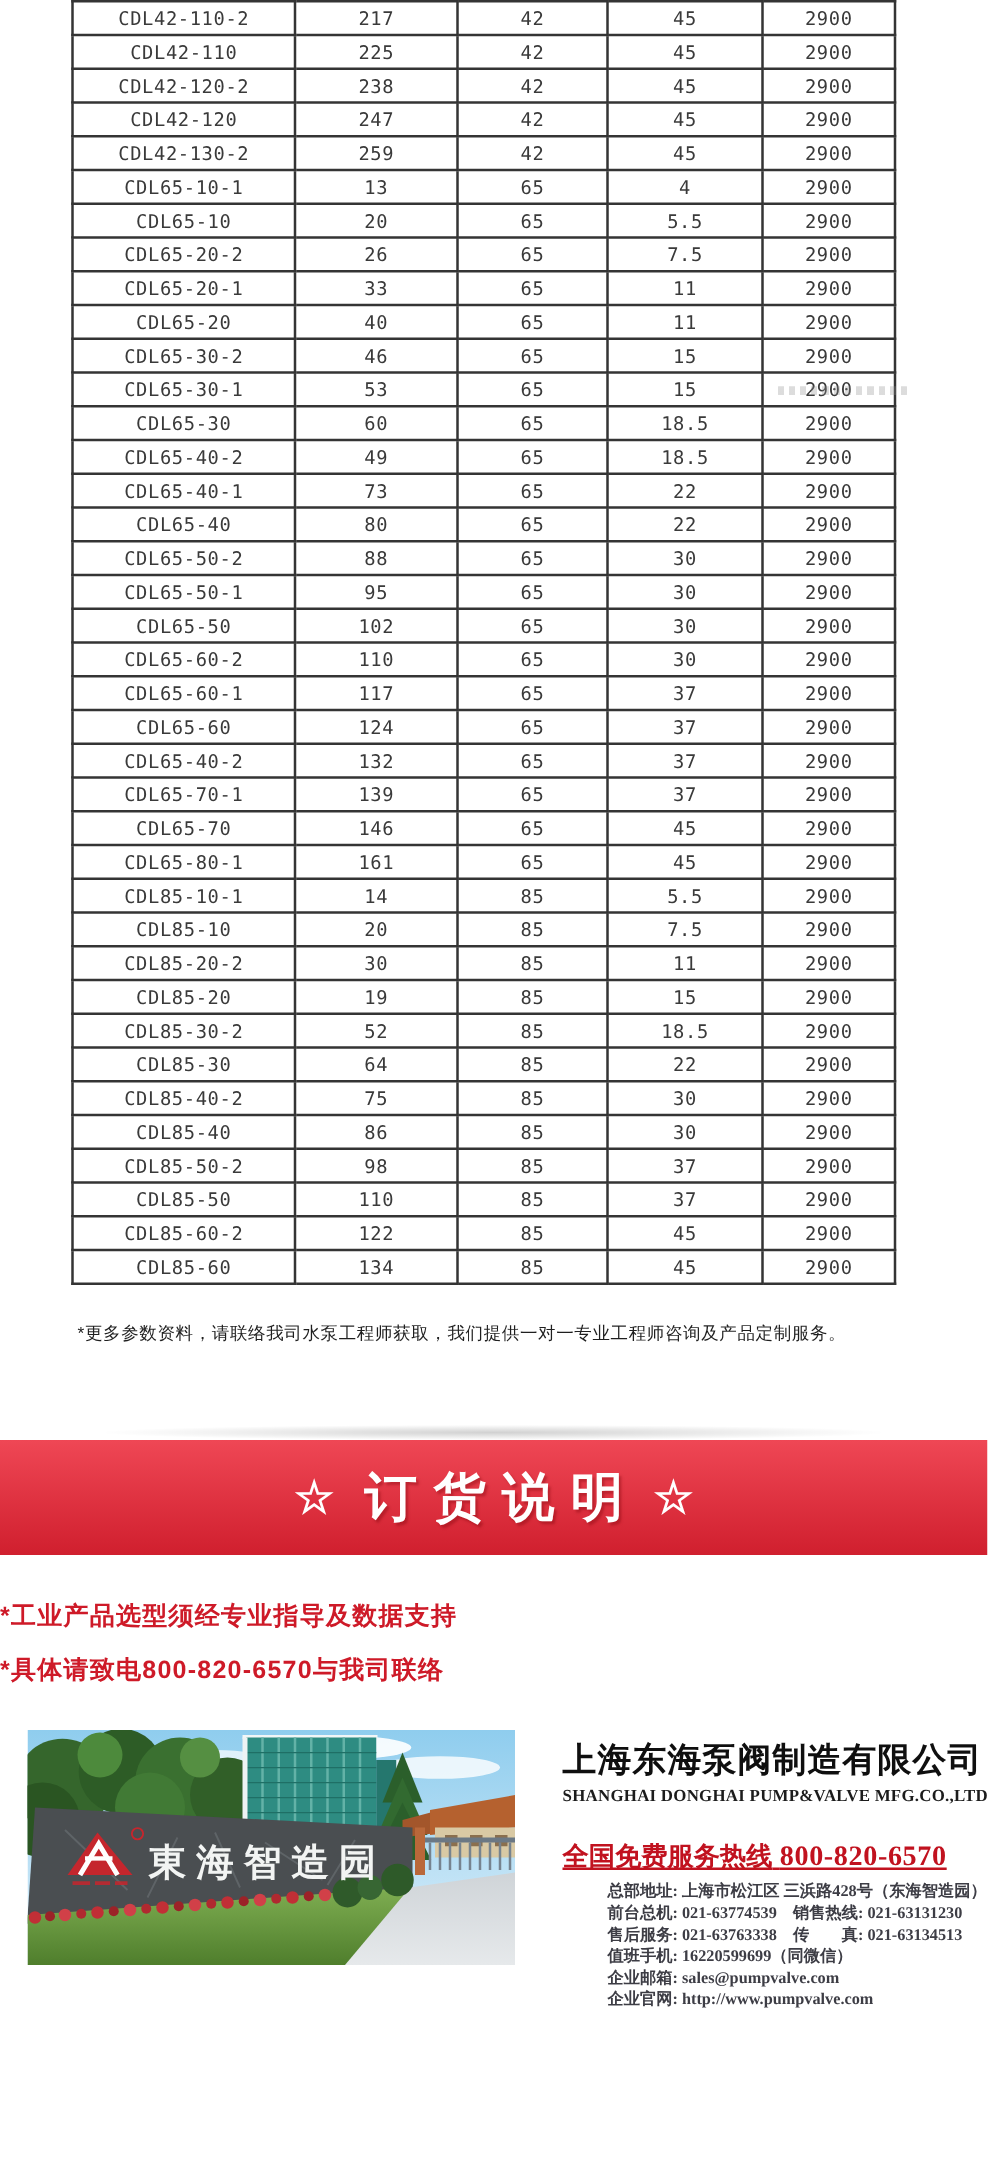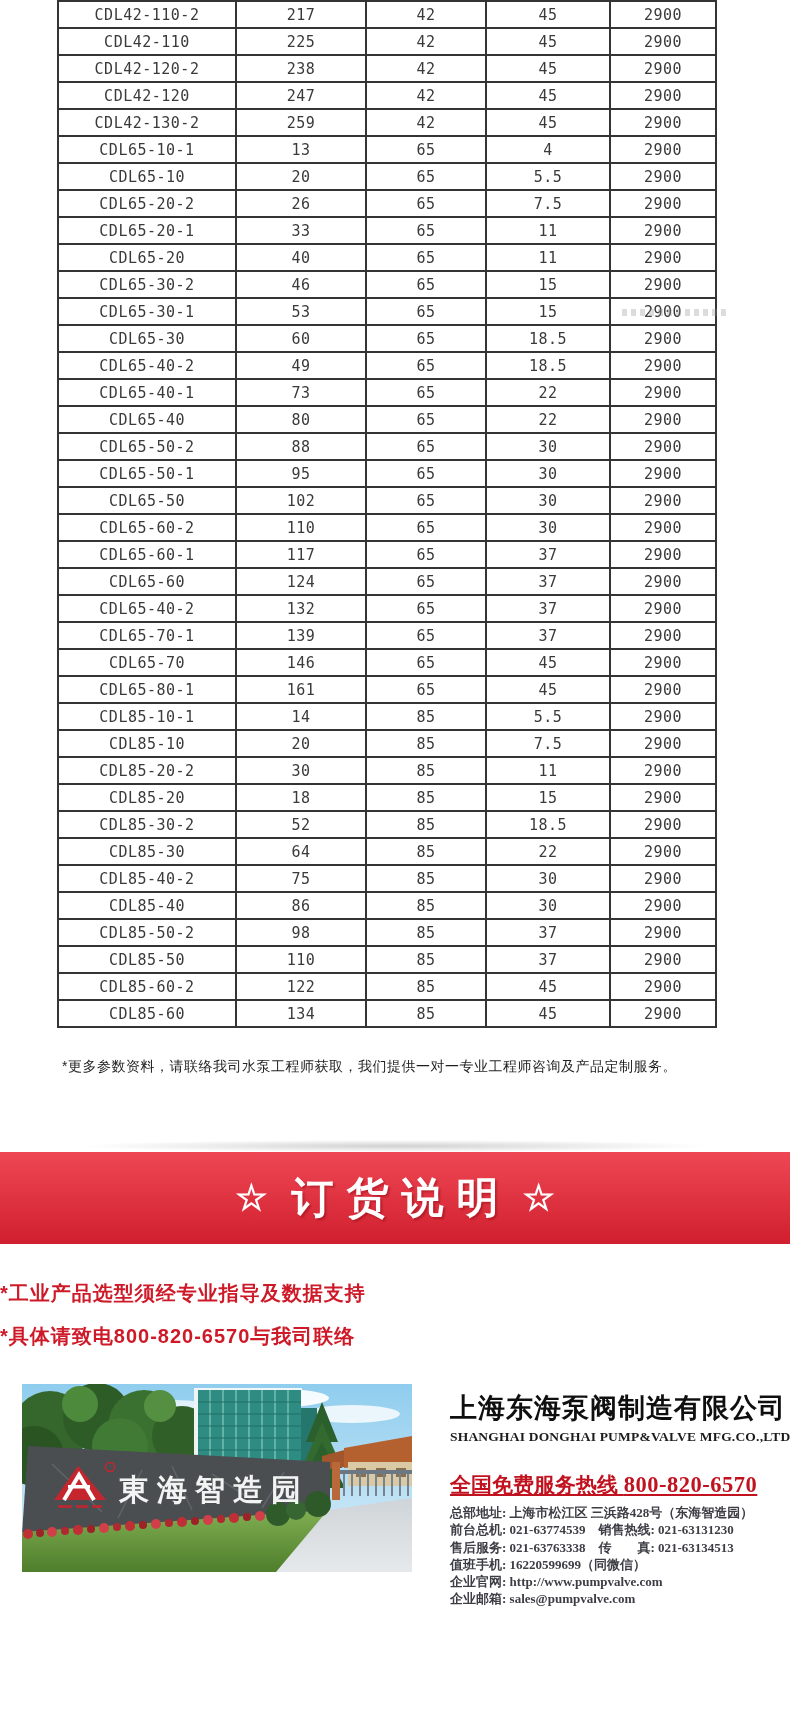--- a/index.html
+++ b/index.html
@@ -57,21 +57,21 @@
   .company{margin-left:38px;width:336px;flex:none;}
   .company-name{font-size:27px;font-weight:bold;color:#0f0f0f;letter-spacing:1px;white-space:nowrap;margin-top:6px;}
   .company-en{
     font-family:"Liberation Serif",serif;font-weight:bold;font-size:13.5px;color:#1c1c1c;
     margin-top:3px;letter-spacing:.2px;white-space:nowrap;
   }
   .hotline{margin-top:26px;font-weight:bold;font-size:21px;color:#c1121f;white-space:nowrap;text-decoration:underline;}
   .hotline .num{font-family:"Liberation Serif",serif;font-size:22.5px;letter-spacing:.5px;}
   .info-lines{
     margin-top:5px;font-family:"Liberation Serif",serif;font-weight:bold;
-    font-size:13px;line-height:17.3px;color:#3d3d45;
+    font-size:13px;line-height:17.3px;color:#3d3d45;margin-left:36px;
   }
   .info-lines div{white-space:nowrap;}
 </style>
 </head>
 <body>
 
 <div class="table-wrap">
   <table class="spec">
     <tbody>
         <tr>
@@ -272,21 +272,21 @@
         </tr>
         <tr>
           <td>CDL85-20-2</td>
           <td>30</td>
           <td>85</td>
           <td>11</td>
           <td>2900</td>
         </tr>
         <tr>
           <td>CDL85-20</td>
-          <td>18</td>
+          <td>19</td>
           <td>85</td>
           <td>15</td>
           <td>2900</td>
         </tr>
         <tr>
           <td>CDL85-30-2</td>
           <td>52</td>
           <td>85</td>
           <td>18.5</td>
           <td>2900</td>
@@ -504,17 +504,17 @@
     <div class="company-en">SHANGHAI DONGHAI PUMP&amp;VALVE MFG.CO.,LTD.</div>
     <div class="hotline" style="color: rgb(193, 18, 31);">
       <span>全国免费服务热线</span>
       <span class="num">800-820-6570</span>
     </div>
     <div class="info-lines">
         <div>总部地址: 上海市松江区 三浜路428号（东海智造园）</div>
         <div>前台总机: 021-63774539　销售热线: 021-63131230</div>
         <div>售后服务: 021-63763338　传　　真: 021-63134513</div>
         <div>值班手机: 16220599699（同微信）</div>
+        <div>企业邮箱: sales@pumpvalve.com</div>
         <div>企业官网: http://www.pumpvalve.com</div>
-        <div>企业邮箱: sales@pumpvalve.com</div>
       </div>
   </div>
 </div>
 
 </body></html>

